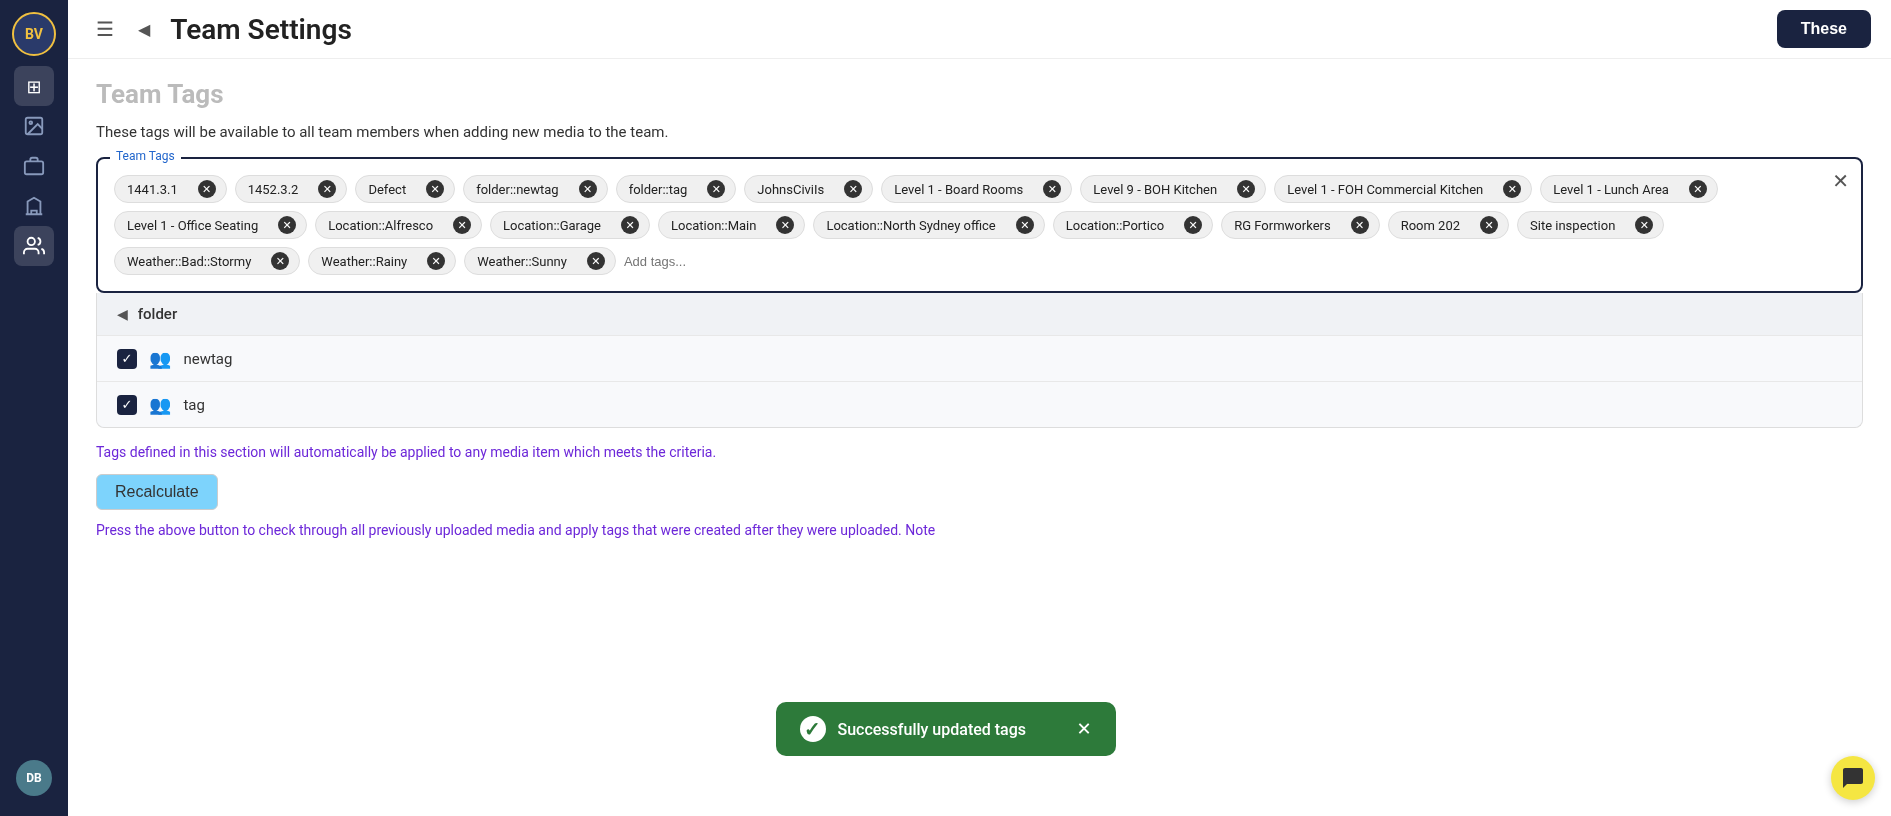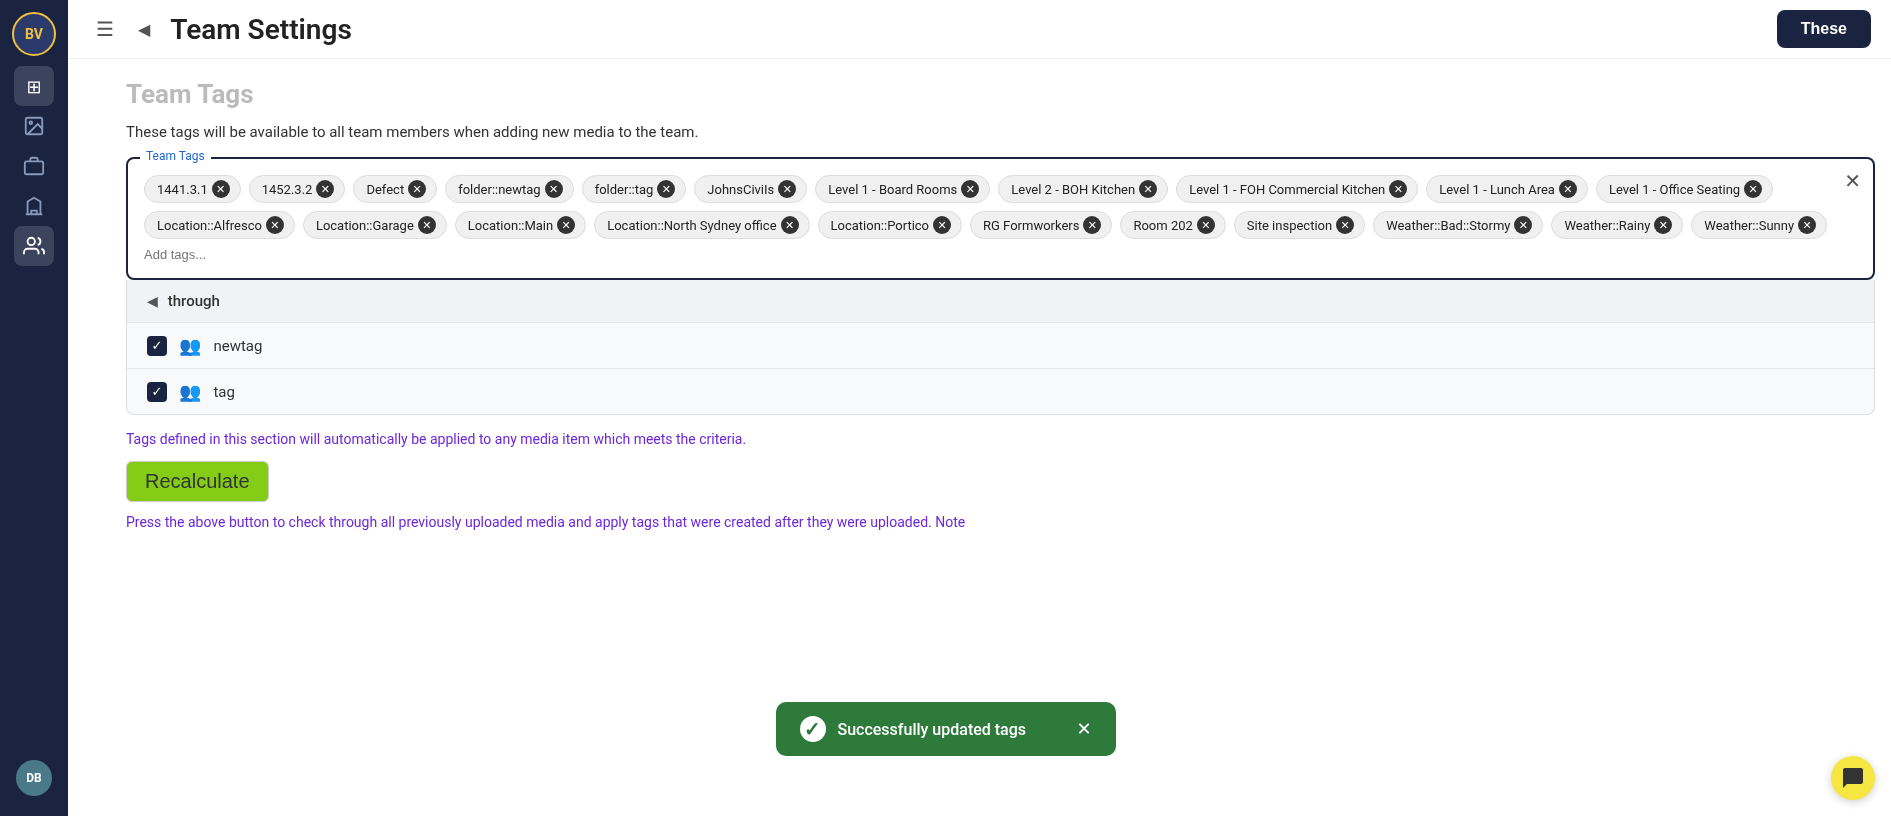--- a/index.html
+++ b/index.html
@@ -90,24 +90,23 @@
       border-radius: 8px;
       padding: 10px 24px;
       font-size: 16px;
       font-weight: 600;
       cursor: pointer;
     }
 
     
     .content {
       flex: 1;
-      padding: 20px 16px;
+      padding: 20px 28px;
       overflow-y: auto;
       position: relative;
-      margin-left: 42px;
     }
     .page-subtitle {
       font-size: 26px;
       font-weight: 700;
       color: #bbb;
       margin-bottom: 14px;
     }
     .description {
       font-size: 15px;
       color: #333;
@@ -139,21 +138,21 @@
     }
     .tag-chip {
       display: inline-flex;
       align-items: center;
       background: #f0f0f0;
       border: 1px solid #ddd;
       border-radius: 20px;
       padding: 4px 10px 4px 12px;
       font-size: 13px;
       color: #222;
-      gap: 4px;
+      gap: 20px;
     }
     .tag-remove {
       width: 18px; height: 18px;
       background: #333;
       border-radius: 50%;
       display: flex; align-items: center; justify-content: center;
       color: #fff;
       font-size: 11px;
       cursor: pointer;
       flex-shrink: 0;
@@ -228,25 +227,25 @@
       color: #888;
     }
 
     
     .footer-text {
       font-size: 14px;
       color: #6d28d9;
       margin-bottom: 14px;
     }
     .recalculate-btn {
-      background: #84cc16;
+      background: #7dd3fc;
       border: 1px solid #ccc;
       border-radius: 6px;
       padding: 8px 18px;
-      font-size: 20px;
+      font-size: 16px;
       color: #333;
       cursor: pointer;
       font-weight: 500;
     }
 
     
     .toast {
       position: fixed;
       bottom: 60px;
       left: 50%;
@@ -368,21 +367,21 @@
           </div>
           <div class="tag-chip">
             <span>JohnsCiviIs</span>
             <span class="tag-remove">✕</span>
           </div>
           <div class="tag-chip">
             <span>Level 1 - Board Rooms</span>
             <span class="tag-remove">✕</span>
           </div>
           <div class="tag-chip">
-            <span>Level 2 - BOH Kitchen</span>
+            <span>Level 9 - BOH Kitchen</span>
             <span class="tag-remove">✕</span>
           </div>
           <div class="tag-chip">
             <span>Level 1 - FOH Commercial Kitchen</span>
             <span class="tag-remove">✕</span>
           </div>
           <div class="tag-chip">
             <span>Level 1 - Lunch Area</span>
             <span class="tag-remove">✕</span>
           </div>
@@ -435,21 +434,21 @@
             <span class="tag-remove">✕</span>
           </div>
           <input class="add-tags-input" placeholder="Add tags..." style="">
       </div>
     </div>
 
     
     <div class="dropdown-section">
       <div class="dropdown-folder-header">
         <span class="chevron-left">◀</span>
-        <span>through</span>
+        <span>folder</span>
       </div>
       <div class="dropdown-item">
         <div class="checkbox">✓</div>
         <span class="people-icon">👥</span>
         <span>newtag</span>
       </div>
       <div class="dropdown-item">
         <div class="checkbox">✓</div>
         <span class="people-icon">👥</span>
         <span>tag</span>

